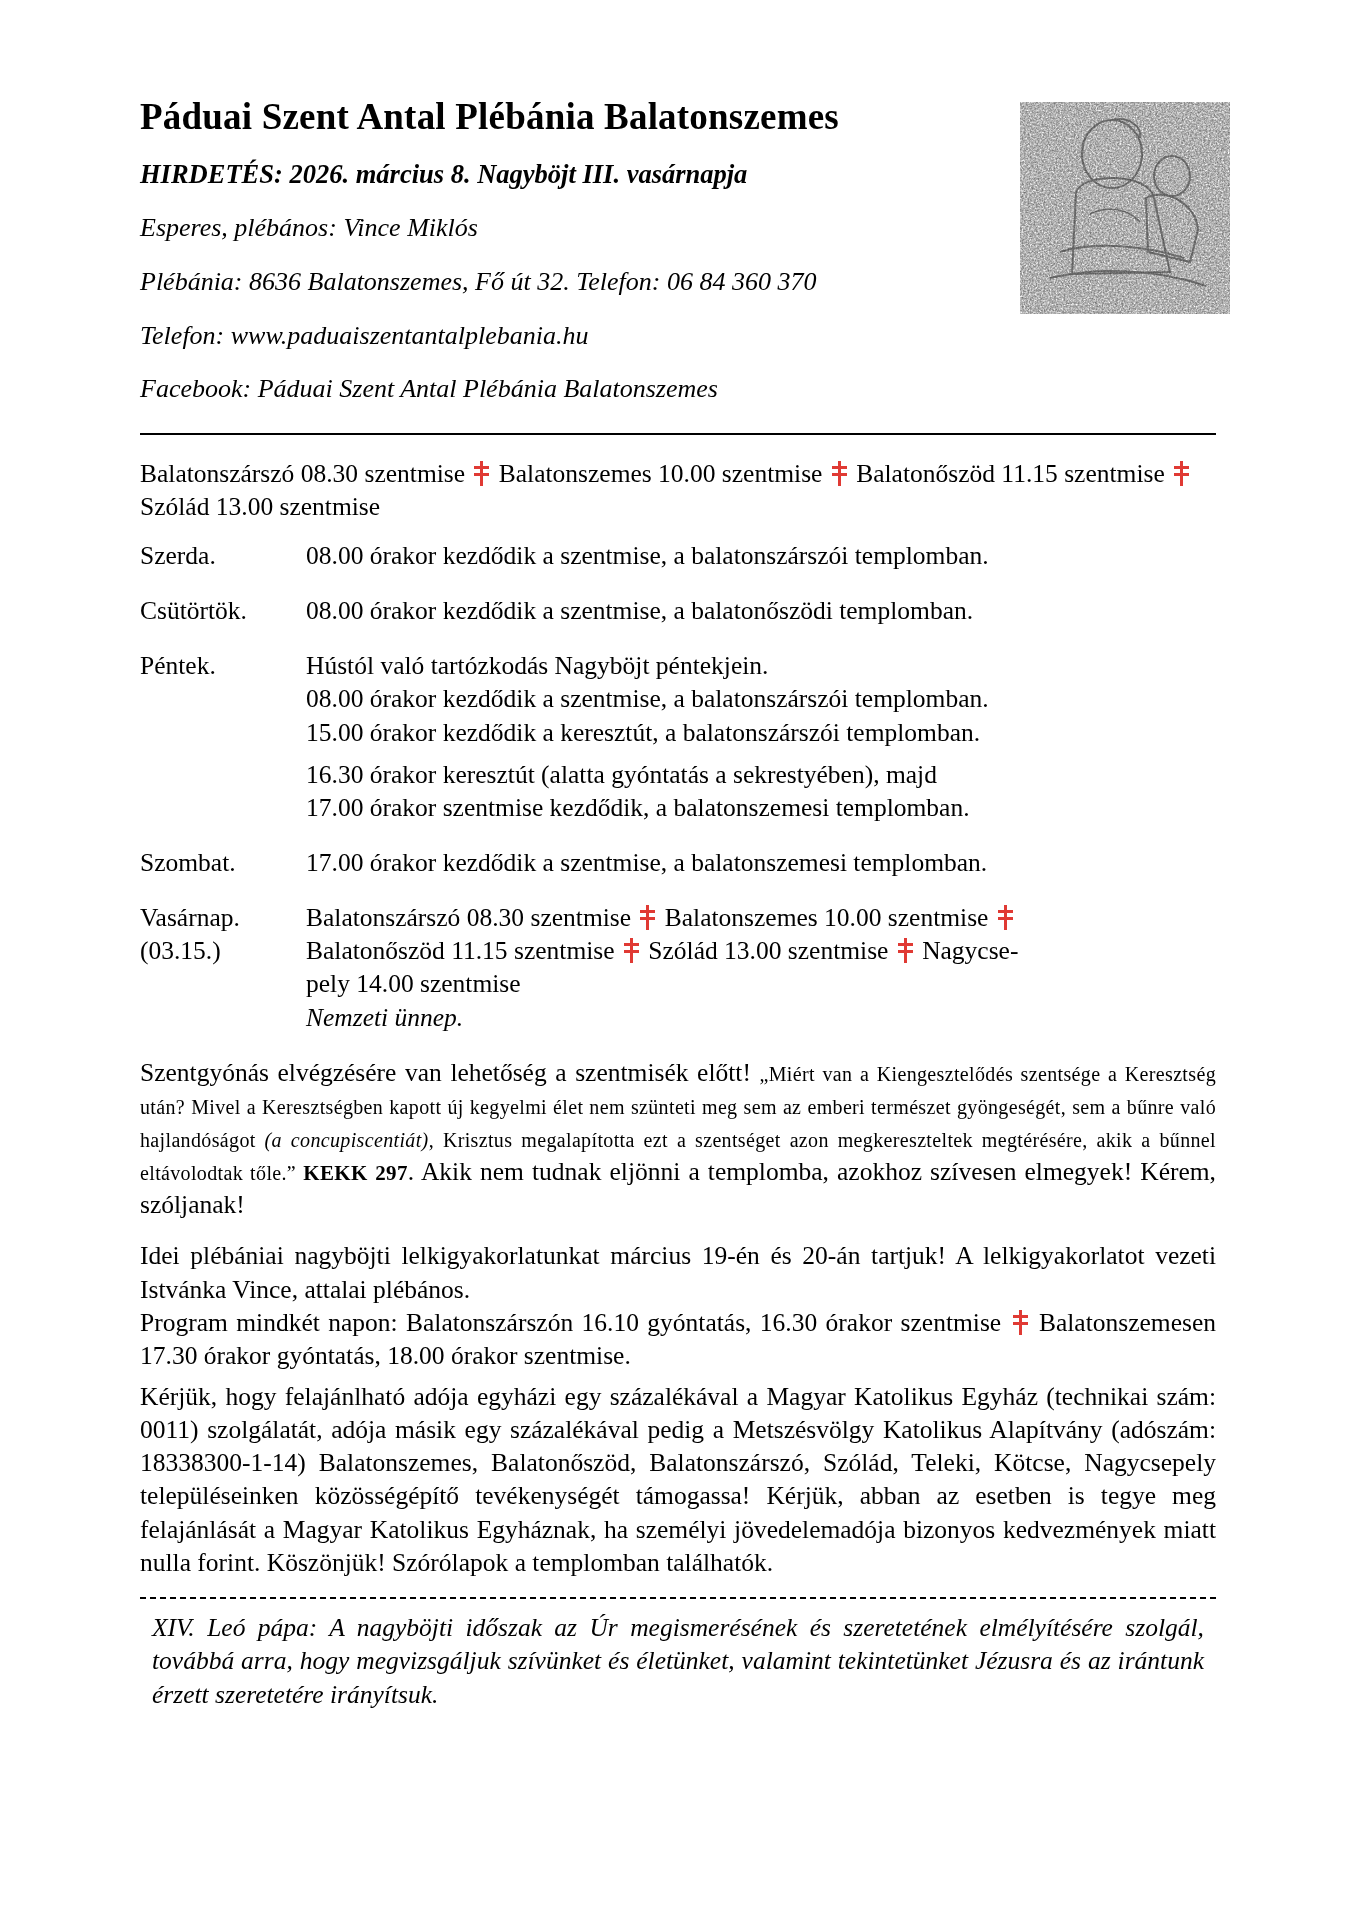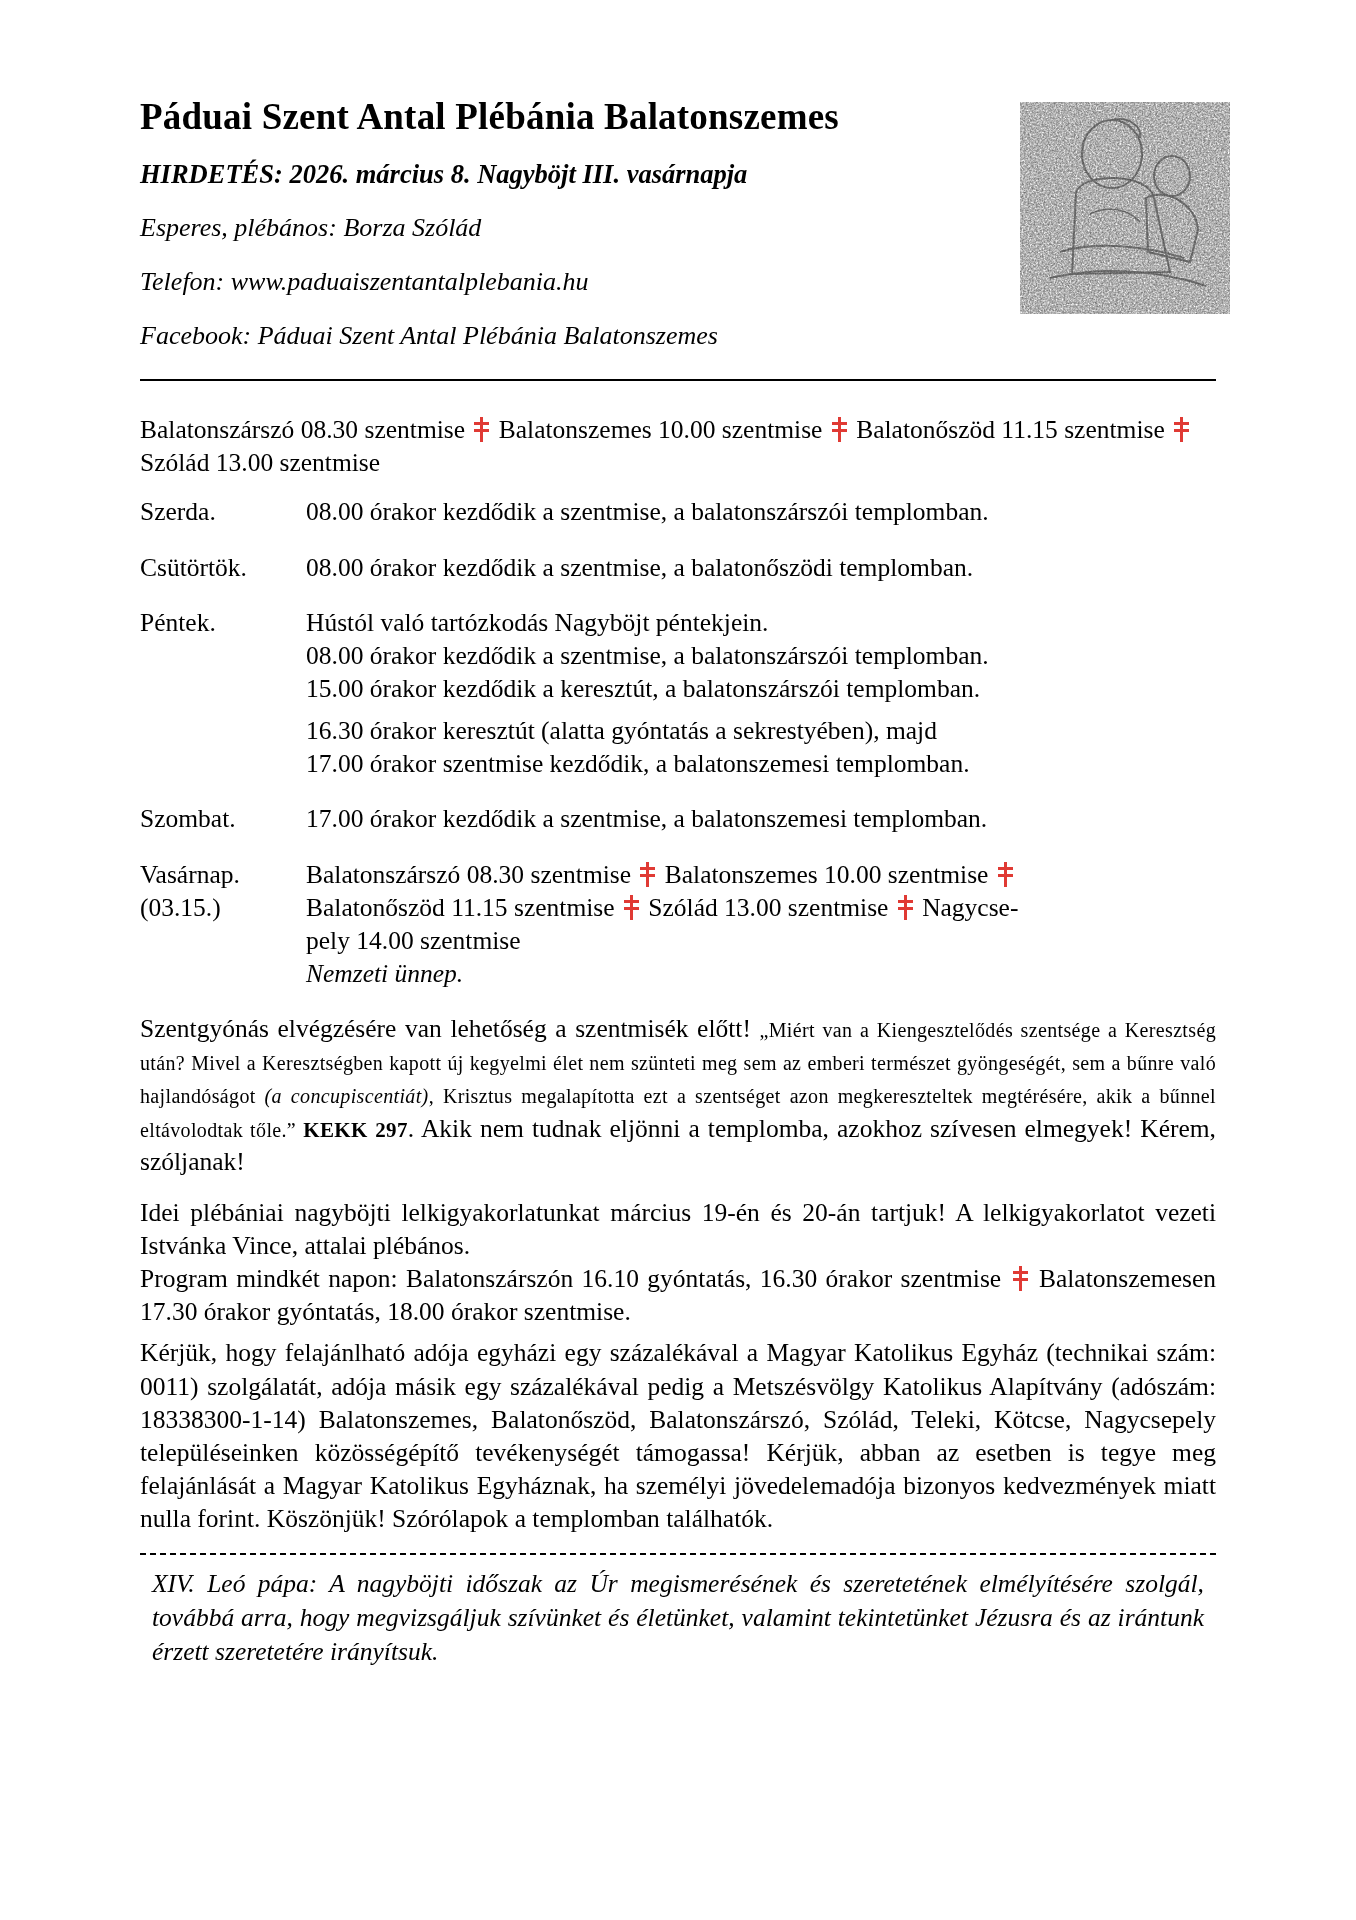--- a/index.html
+++ b/index.html
@@ -61,21 +61,21 @@
   .crest svg { display: block; }
 
   .rule {
     border: 0;
     border-top: 2px solid #000;
     margin: 26px 0 0 0;
     width: 100%;
   }
 
   
-  .content { padding-top: 32px; }
+  .content { padding-top: 22px; }
 
   .lead {
     font-size: 25.5px;
     line-height: 1.30;
     margin-bottom: 16px;
   }
 
   .sched {
     width: 100%;
     border-collapse: collapse;
@@ -160,21 +160,22 @@
 </style>
 </head>
 <body>
 
 <div class="page">
 
   <div class="masthead">
     <div class="masthead-text">
       <h1 class="parish-title">Páduai Szent Antal Plébánia Balatonszemes</h1>
       <div class="meta-line strong">HIRDETÉS: 2026. március 8. Nagyböjt III. vasárnapja</div>
-      <div class="meta-line">Esperes, plébános: Borza Szólád</div>
+      <div class="meta-line">Esperes, plébános: Vince Miklós</div>
+      <div class="meta-line">Plébánia: 8636 Balatonszemes, Fő út 32. Telefon: 06 84 360 370</div>
       <div class="meta-line">Telefon: www.paduaiszentantalplebania.hu</div>
       <div class="meta-line">Facebook: Páduai Szent Antal Plébánia Balatonszemes</div>
     </div>
 
     <div class="crest">
       <svg width="210" height="212" viewBox="0 0 210 212" role="img">
         <defs>
           <filter id="grain">
             <feTurbulence type="fractalNoise" baseFrequency="0.85" numOctaves="4" seed="7"></feTurbulence>
             <feColorMatrix type="matrix" values="0 0 0 0 0.1  0 0 0 0 0.1  0 0 0 0 0.1  0 0 0 -1.4 1.05"></feColorMatrix>

